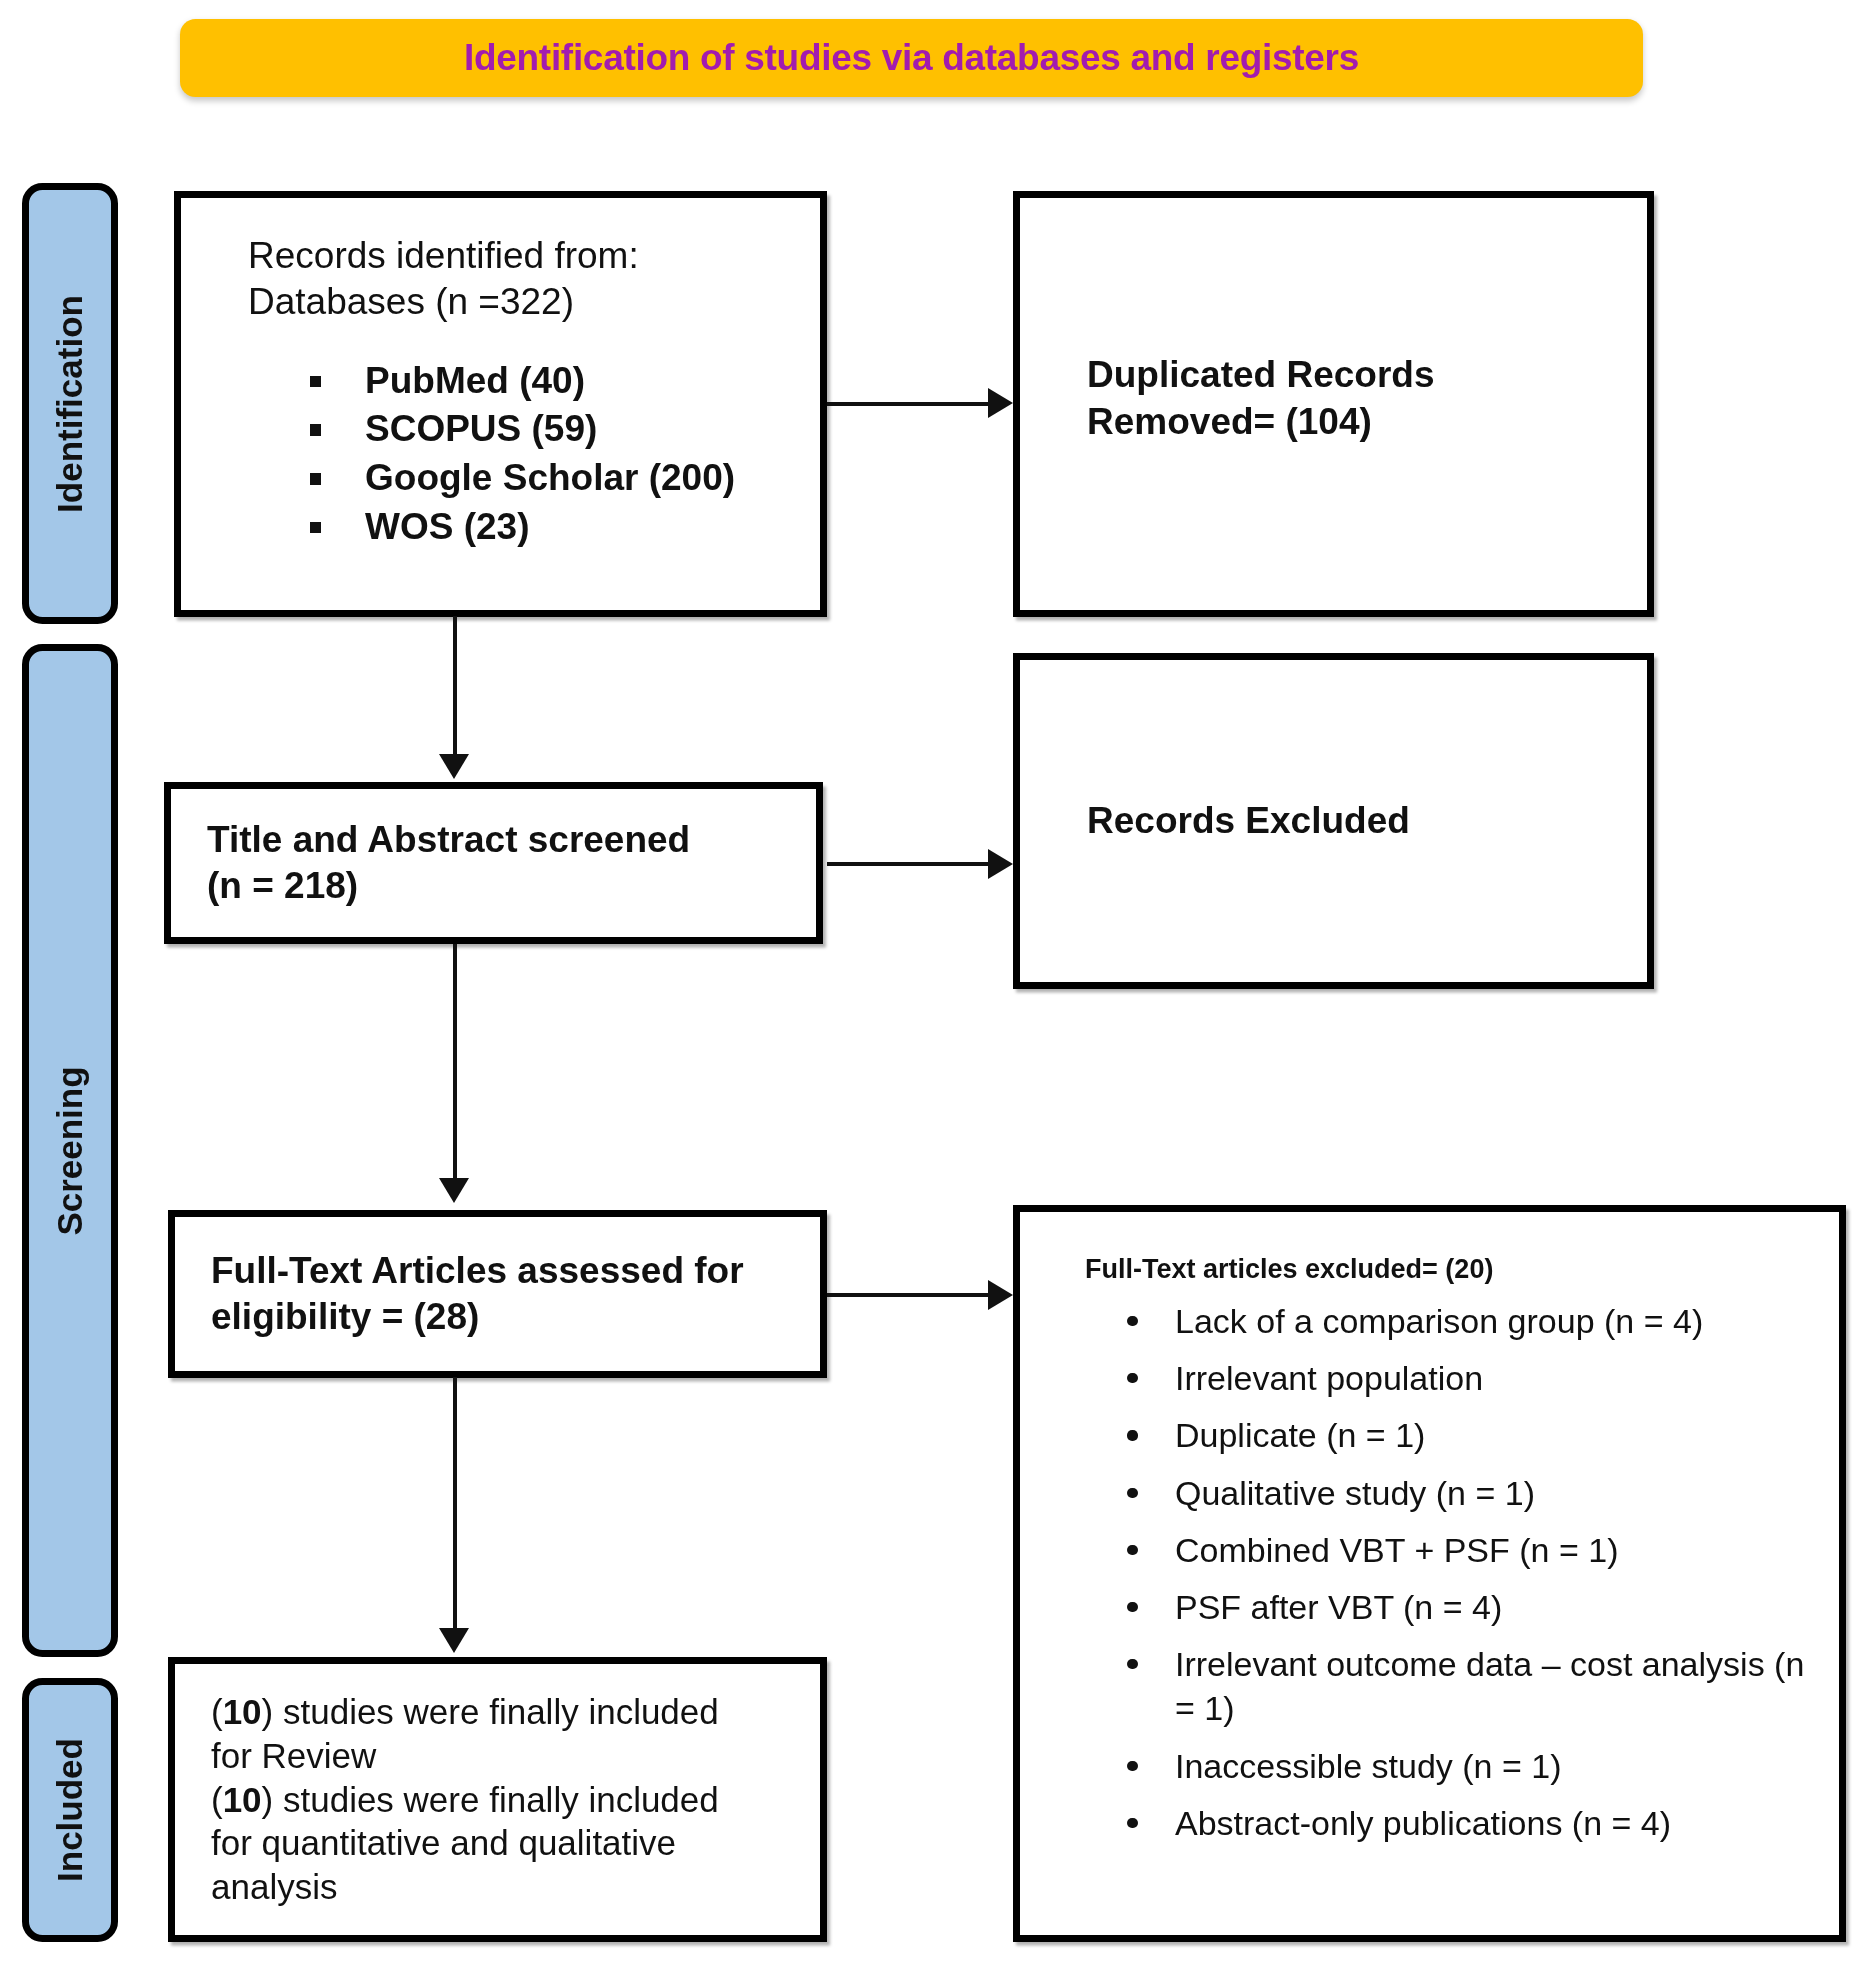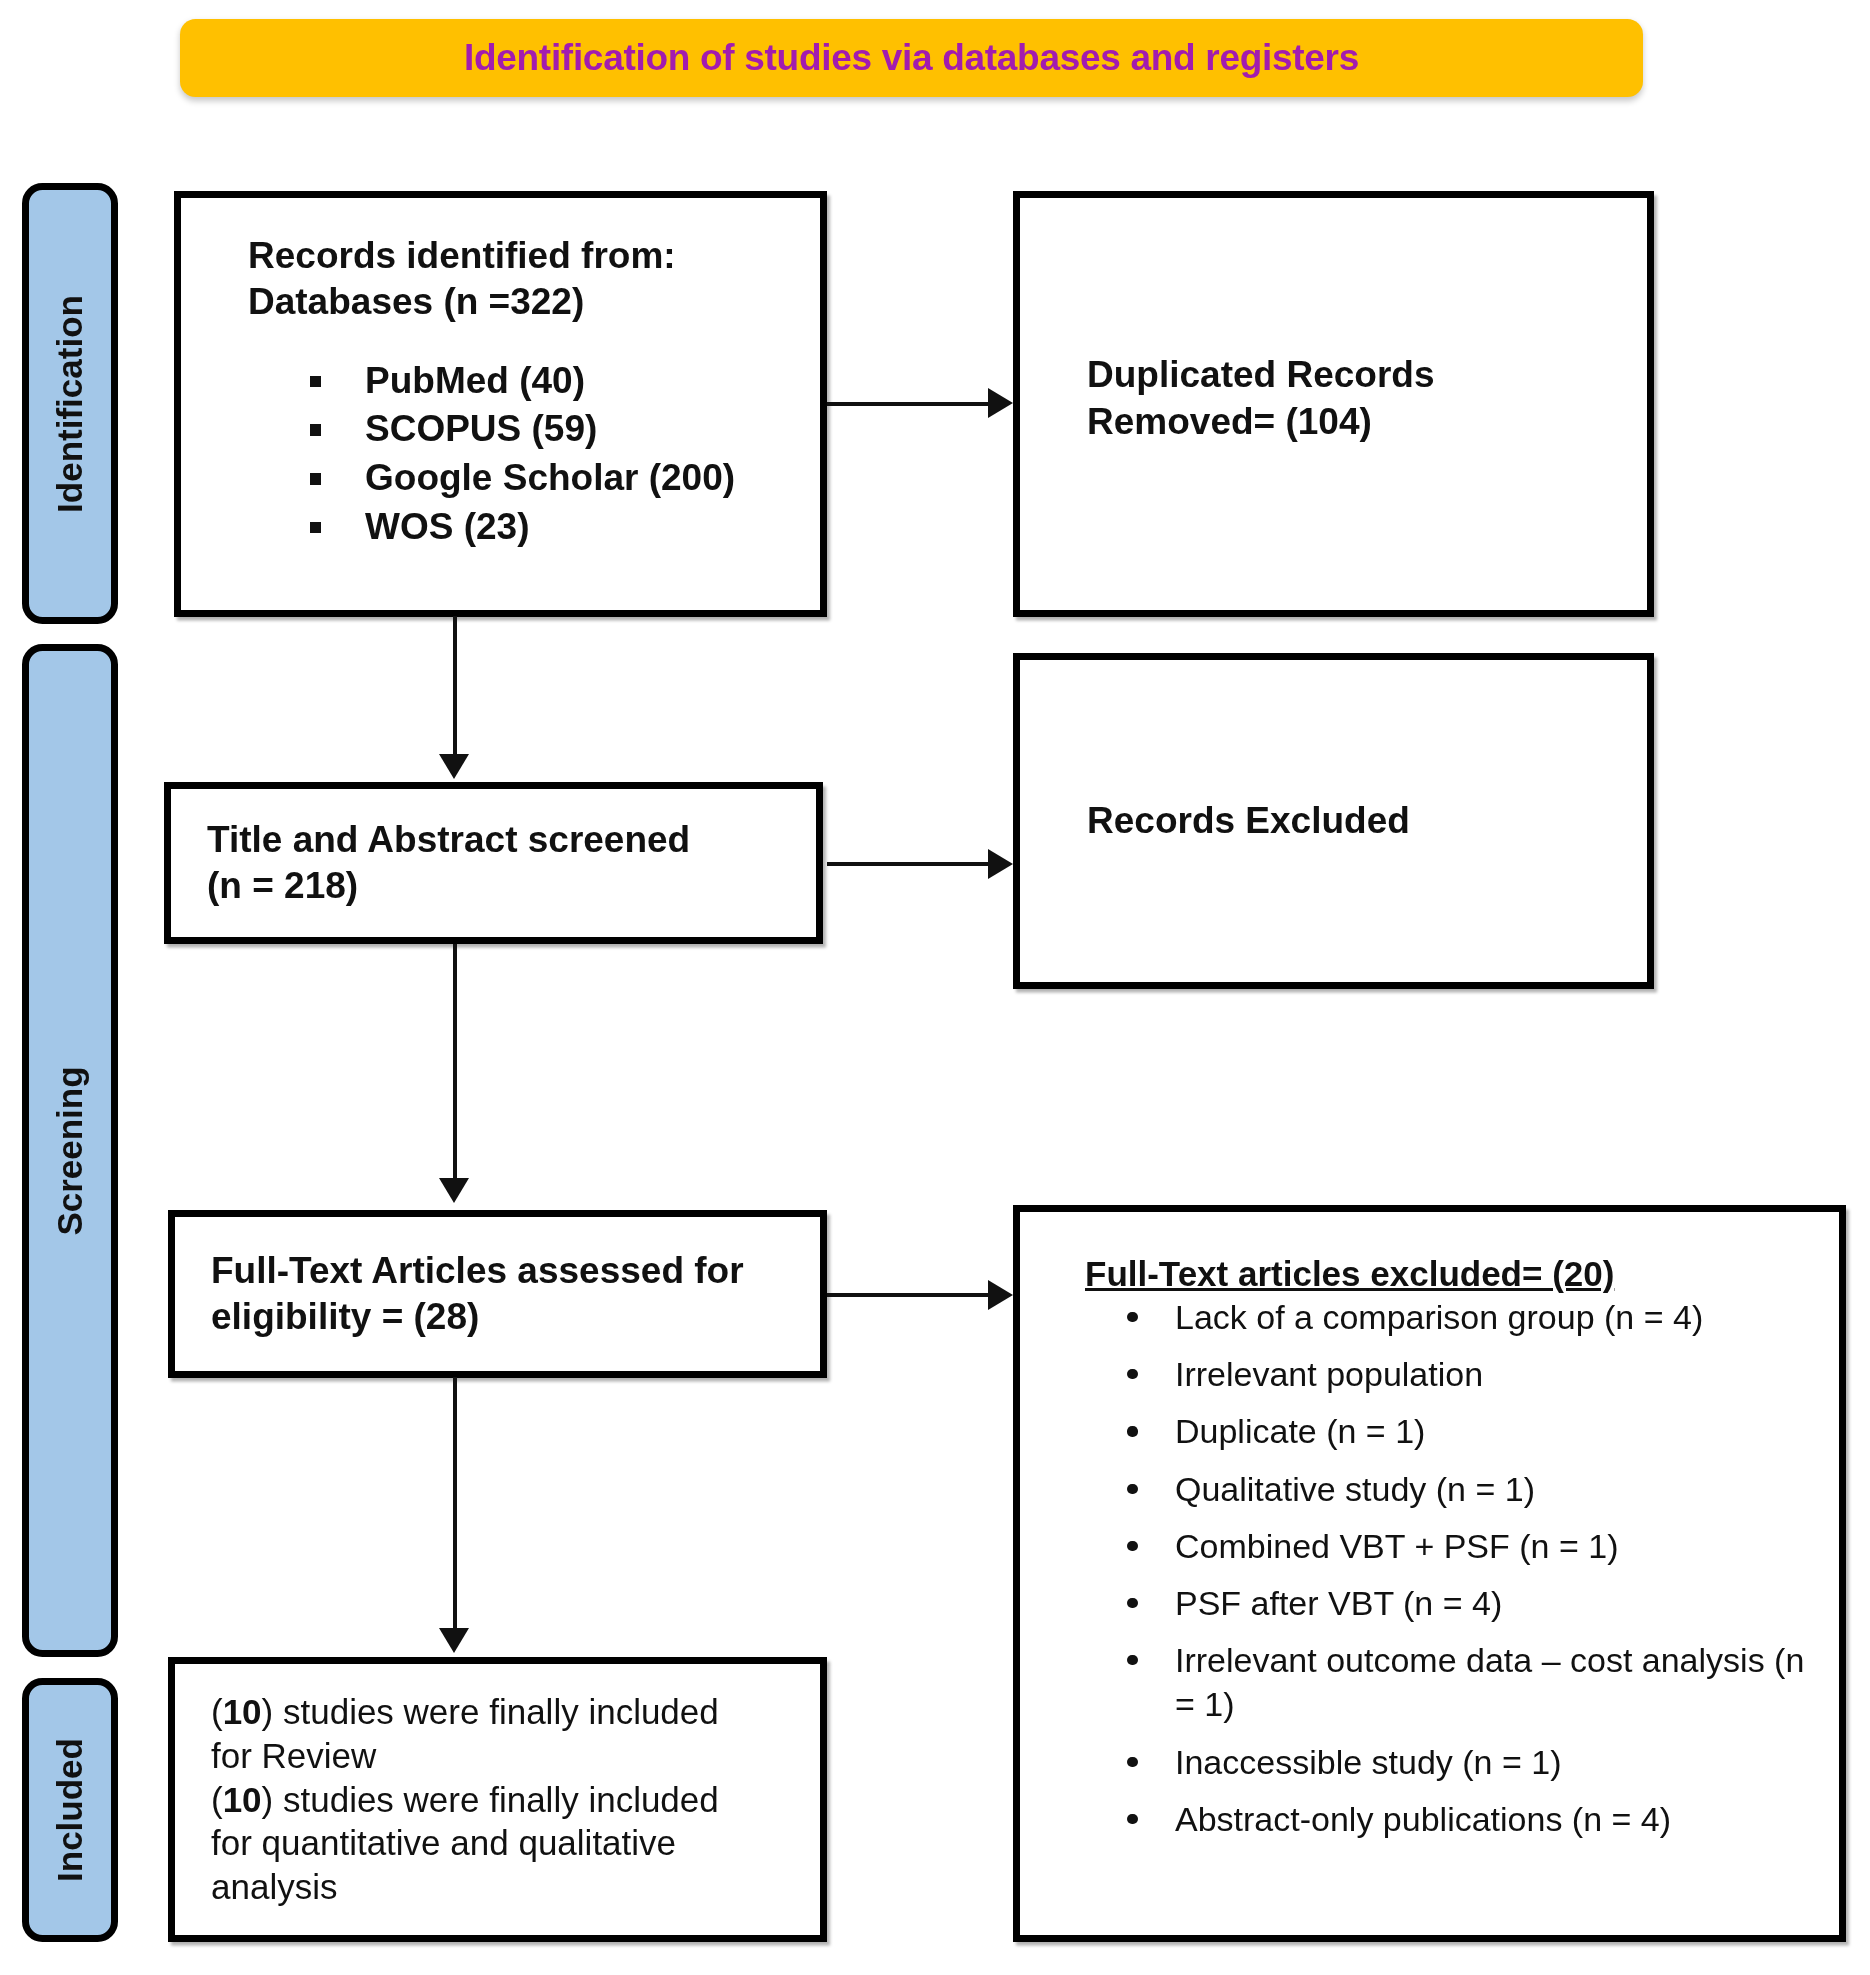--- a/index.html
+++ b/index.html
@@ -75,21 +75,21 @@
 
   .ln{
     font-size:35px;
     line-height:1.25;
     color:#111;
   }
 
   
   #box-identified{ left:174px; top:191px; width:653px; height:426px; }
   #box-identified .box-inner{ padding:35px 0 0 67px; }
-  #box-identified .ln{ font-weight:bold; font-size:37px; }
+  #box-identified .ln{ font-weight:normal; font-size:37px; }
   ul.sq{
     list-style:none;
     margin:31px 0 0 0;
     padding:0 0 0 62px;
   }
   ul.sq li{
     position:relative;
     font-size:37px;
     font-weight:bold;
     line-height:1.32;
@@ -121,25 +121,24 @@
 
   
   #box-fulltext{ left:168px; top:1210px; width:659px; height:168px; }
   #box-fulltext .box-inner{ padding:0 0 0 36px; }
   #box-fulltext .ln{ font-weight:bold; font-size:37px; }
 
   
   #box-reasons{ left:1013px; top:1205px; width:833px; height:737px; }
   #box-reasons .box-inner{ padding:42px 24px 0 65px; justify-content:flex-start; }
   #box-reasons .hdr{
-    font-size:35px;
-    font-weight:bold;
-    color:#111;
-    margin-bottom:1px;
-    text-decoration:underline;
+    font-size:27px;
+    font-weight:bold;
+    color:#111;
+    margin-bottom:14px;
   }
   ul.rd{
     list-style:none;
     margin:0; padding:0 0 0 40px;
   }
   ul.rd li{
     position:relative;
     font-size:34px;
     line-height:1.30;
     padding-left:50px;

